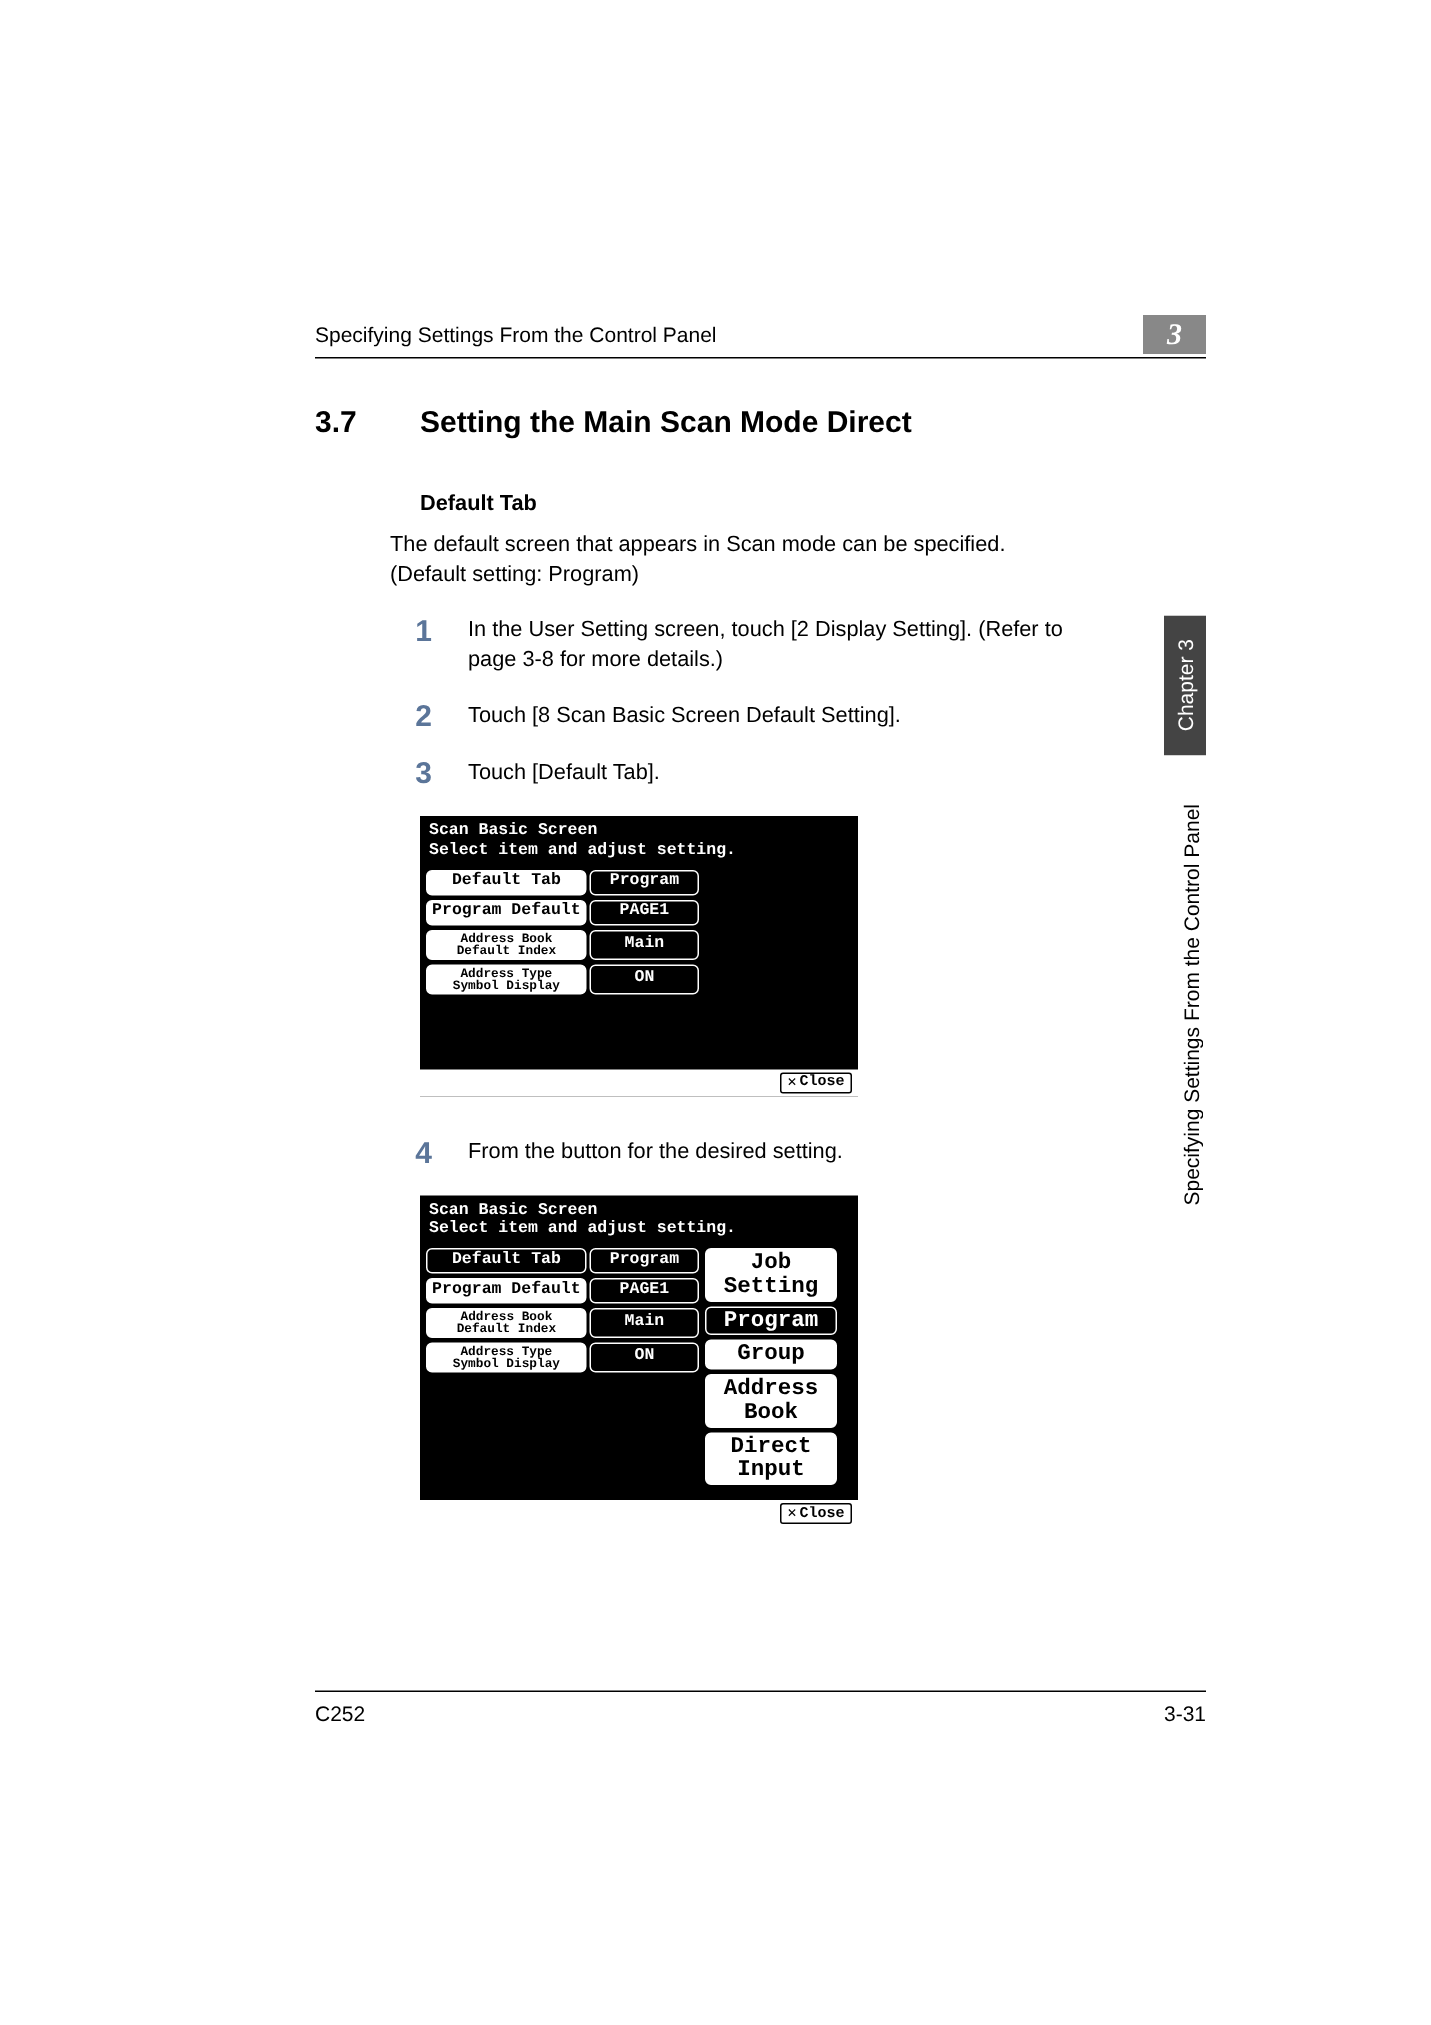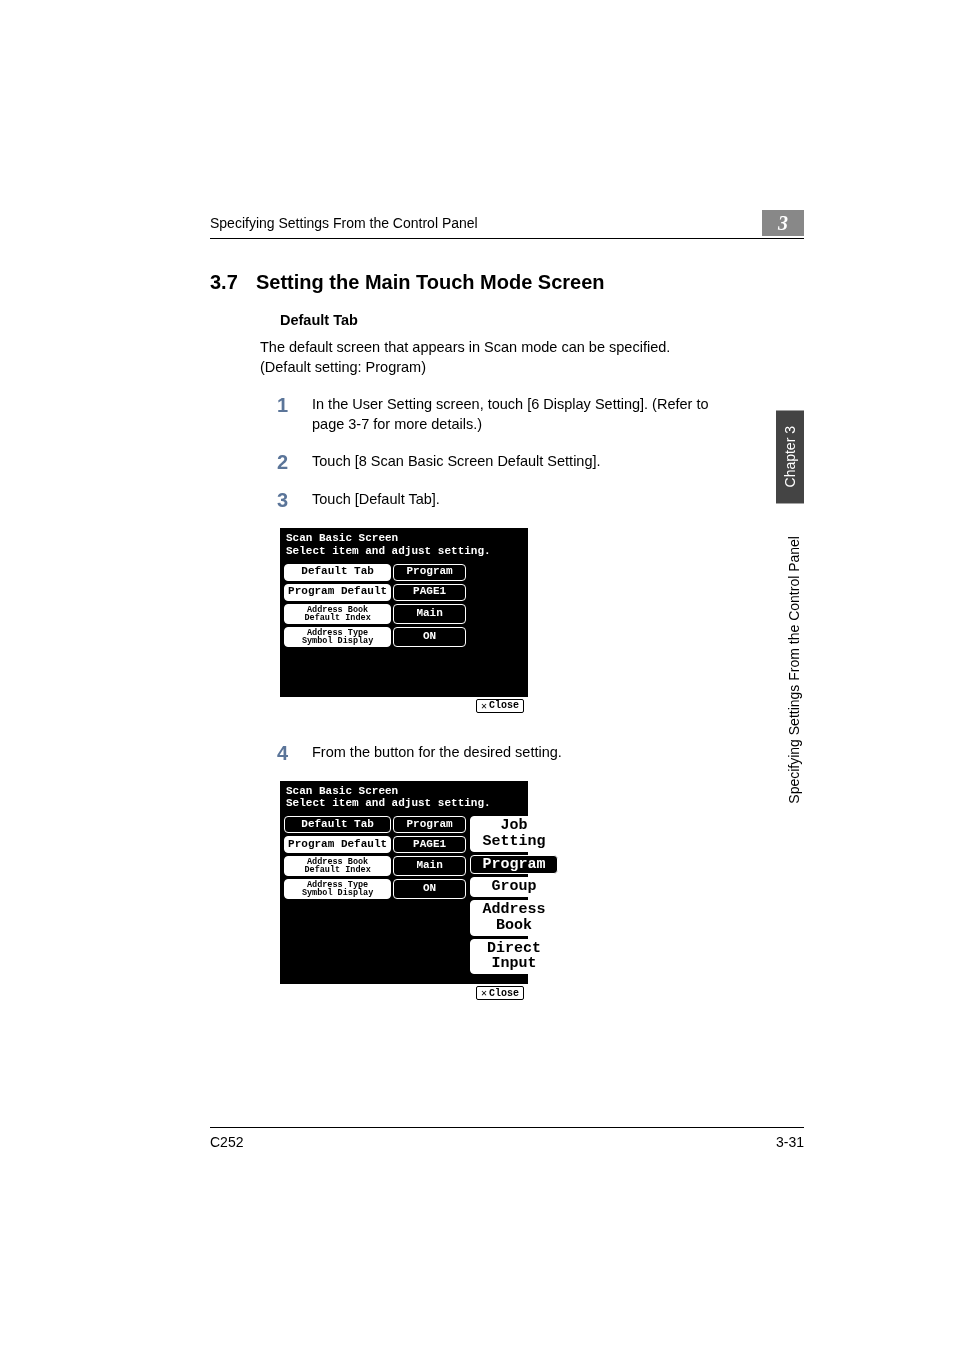--- a/index.html
+++ b/index.html
@@ -36,21 +36,22 @@
     display: flex;
     align-items: center;
     justify-content: center;
     font-weight: bold;
     font-size: 20px;
     font-style: italic;
     font-family: "Times New Roman", serif;
   }
   .heading-row {
     display: flex;
-    margin-bottom: 18px;
+    gap: 24px;
+    margin-bottom: 34px;
   }
   .heading-num {
     font-size: 20px;
     font-weight: bold;
     width: 46px;
   }
   .heading-text {
     font-size: 20px;
     font-weight: bold;
   }
@@ -128,21 +129,21 @@
     padding-top: 6px;
     font-size: 14px;
   }
 
   
   .lcd {
     background: #000;
     color: #fff;
     font-family: "Courier New", monospace;
     font-size: 11px;
-    width: 248px;
+    width: 292px;
     position: relative;
   }
   .lcd-header {
     padding: 4px 6px 2px 6px;
     line-height: 1.15;
     font-weight: bold;
   }
   .lcd-body {
     display: flex;
     padding: 4px 4px 10px 4px;
@@ -233,31 +234,31 @@
 
 <div class="page">
 
   <div class="topline">
     <span class="sec-title">Specifying Settings From the Control Panel</span>
     <span class="chapnum-box">3</span>
   </div>
 
   <div class="heading-row">
     <span class="heading-num">3.7</span>
-    <span class="heading-text">Setting the Main Touch Mode Screen</span>
+    <span class="heading-text">Setting the Main Scan Mode Direct</span>
   </div>
 
   <div class="subheading">Default Tab</div>
 
   <div class="body">The default screen that appears in Scan mode can be specified. (Default setting: Program)</div>
 
   <div class="ol">
     <div class="li">
       <span class="num">1</span>
-      <span class="text">In the User Setting screen, touch [6 Display Setting]. (Refer to page 3-7 for more details.)</span>
+      <span class="text">In the User Setting screen, touch [2 Display Setting]. (Refer to page 3-8 for more details.)</span>
     </div>
     <div class="li">
       <span class="num">2</span>
       <span class="text">Touch [8 Scan Basic Screen Default Setting].</span>
     </div>
     <div class="li">
       <span class="num">3</span>
       <span class="text">Touch [Default Tab].</span>
     </div>
   </div>

